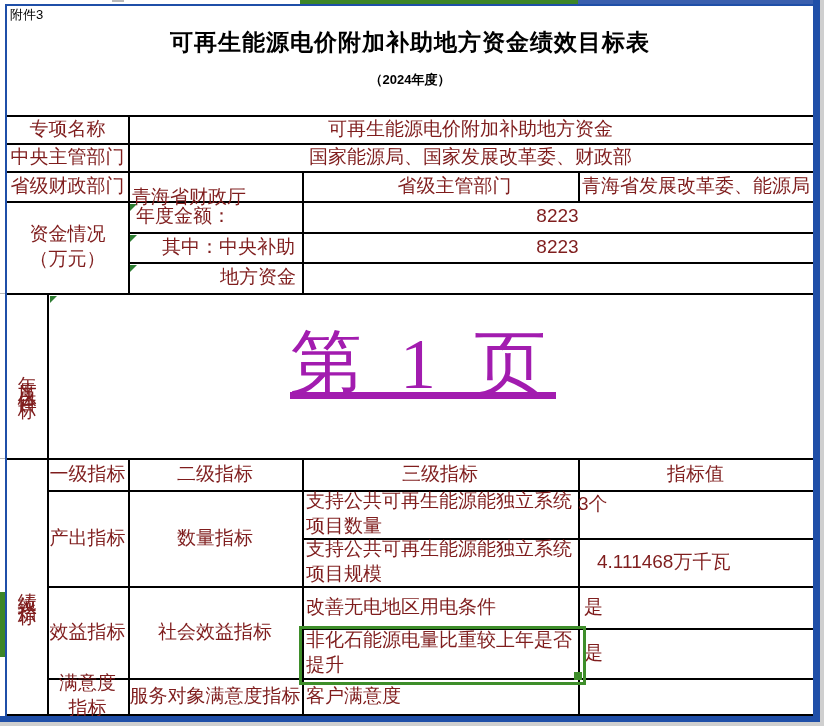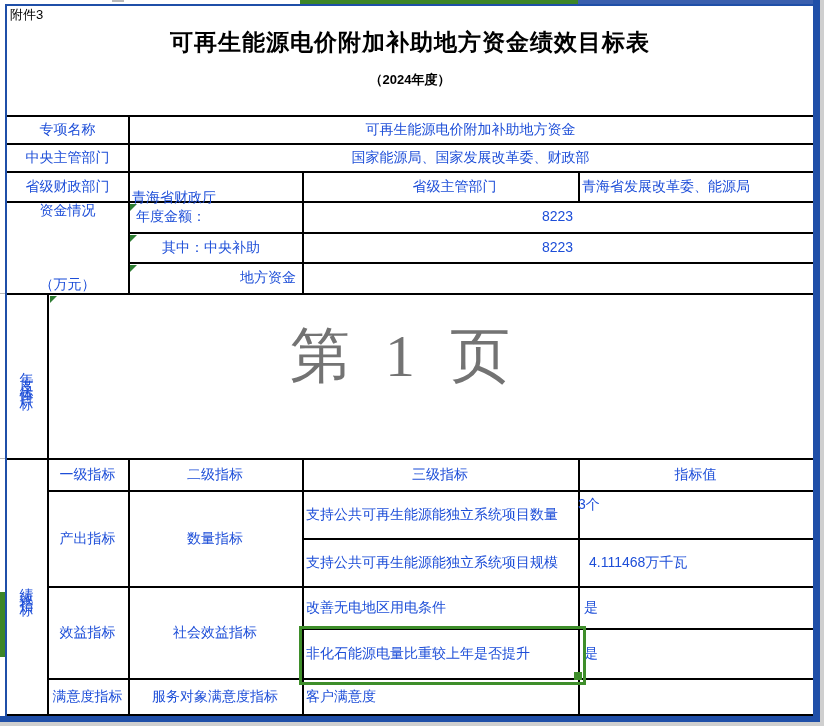--- a/index.html
+++ b/index.html
@@ -1,27 +1,27 @@
 <!DOCTYPE html>
 <html><head>
 <meta charset="utf-8">
 <style>
   html,body{margin:0;padding:0;}
   .stage{position:relative;width:824px;height:726px;background:#ffffff;
          font-family:"Liberation Sans",sans-serif;color:#000;overflow:hidden;}
   .abs{position:absolute;box-sizing:border-box;}
   .cell{position:absolute;box-sizing:border-box;display:flex;align-items:center;
-        font-size:14px;line-height:1.3;color:#1d4ed8;}
+        font-size:19px;line-height:1.3;color:#7f1d1d;}
   .c-center{justify-content:center;text-align:center;}
   .c-left{justify-content:flex-start;text-align:left;}
   .c-right{justify-content:flex-end;text-align:right;}
   .gridline{position:absolute;background:#000;}
   .vtext{writing-mode:vertical-lr;text-orientation:upright;letter-spacing:5px;}
-  .watermark{position:absolute;left:290px;top:316px;font-size:60px;color:#737373;
-             letter-spacing:10px;font-family:"Liberation Serif",serif;white-space:nowrap;}
+  .watermark{position:absolute;left:290px;top:316px;font-size:72px;color:#a21caf;
+             letter-spacing:10px;font-family:"Liberation Serif",serif;white-space:nowrap;text-decoration:underline;}
   .title{position:absolute;left:7px;top:27px;width:806px;text-align:center;
          font-size:23px;font-weight:bold;letter-spacing:1px;}
   .subtitle{position:absolute;left:7px;top:71px;width:806px;text-align:center;
             font-size:13px;font-weight:bold;}
   .attach{position:absolute;left:10px;top:6px;font-size:13px;}
   .tri{position:absolute;width:0;height:0;border-top:7px solid #2e7d32;
        border-right:7px solid transparent;}
   .sel-box{position:absolute;left:299px;top:626px;width:281px;height:53px;
            border:3px solid #3e8e2a;}
   .sel-handle{position:absolute;left:574px;top:672px;width:8px;height:8px;background:#3e8e2a;}
@@ -68,21 +68,21 @@
   <div class="cell c-center" style="left:128px;top:115px;width:685px;height:28px">可再生能源电价附加补助地方资金</div>
 
   <div class="cell c-center" style="left:7px;top:143px;width:121px;height:28px">中央主管部门</div>
   <div class="cell c-center" style="left:128px;top:143px;width:685px;height:28px">国家能源局、国家发展改革委、财政部</div>
 
   <div class="cell c-center" style="left:7px;top:171px;width:121px;height:30px">省级财政部门</div>
   <div class="cell c-left" style="left:128px;top:182px;width:174px;height:30px;padding-left:4px">青海省财政厅</div>
   <div class="cell c-center" style="left:302px;top:171px;width:305px;height:30px">省级主管部门</div>
   <div class="cell c-left" style="left:578px;top:171px;width:235px;height:30px;padding-left:4px">青海省发展改革委、能源局</div>
 
-  <div class="cell c-center" style="left:7px;top:201px;width:121px;height:92px;flex-direction:column;justify-content:space-between">
+  <div class="cell c-center" style="left:7px;top:201px;width:121px;height:92px;flex-direction:column;justify-content:center">
     <div>资金情况</div>
     <div>（万元）</div>
   </div>
   <div class="cell c-left" style="left:128px;top:201px;width:174px;height:31px;padding-left:8px">年度金额：</div>
   <div class="cell c-center" style="left:302px;top:201px;width:511px;height:31px">8223</div>
   <div class="cell c-left" style="left:128px;top:232px;width:174px;height:30px;padding-left:34px">其中：中央补助</div>
   <div class="cell c-center" style="left:302px;top:232px;width:511px;height:30px">8223</div>
   <div class="cell c-right" style="left:128px;top:262px;width:174px;height:31px;padding-right:6px">地方资金</div>
   <div class="cell c-center" style="left:302px;top:262px;width:511px;height:31px"></div>
 
@@ -99,21 +99,21 @@
   <div class="cell c-center" style="left:128px;top:458px;width:174px;height:32px">二级指标</div>
   <div class="cell c-center" style="left:302px;top:458px;width:276px;height:32px">三级指标</div>
   <div class="cell c-center" style="left:578px;top:458px;width:235px;height:32px">指标值</div>
 
   <div class="cell c-center" style="left:47px;top:490px;width:81px;height:96px">产出指标</div>
   <div class="cell c-center" style="left:128px;top:490px;width:174px;height:96px">数量指标</div>
   <div class="cell c-left" style="left:302px;top:490px;width:276px;height:48px;padding:0 4px">支持公共可再生能源能独立系统项目数量</div>
   <div class="cell c-left" style="left:578px;top:480px;width:235px;height:48px;">3个</div>
 
   <div class="cell c-left" style="left:302px;top:538px;width:276px;height:48px;padding:0 4px">支持公共可再生能源能独立系统项目规模</div>
-  <div class="cell c-left" style="left:578px;top:538px;width:235px;height:48px;padding-left:11px">4.111468万千瓦</div>
+  <div class="cell c-left" style="left:578px;top:538px;width:235px;height:48px;padding-left:19px">4.111468万千瓦</div>
 
   <div class="cell c-center" style="left:128px;top:586px;width:174px;height:92px">社会效益指标</div>
   <div class="cell c-center" style="left:47px;top:586px;width:81px;height:92px">效益指标</div>
   <div class="cell c-left" style="left:302px;top:586px;width:276px;height:42px;padding:0 4px">改善无电地区用电条件</div>
   <div class="cell c-left" style="left:578px;top:586px;width:235px;height:42px;padding-left:6px">是</div>
 
   <div class="cell c-left" style="left:302px;top:628px;width:276px;height:50px;padding:0 4px">非化石能源电量比重较上年是否提升</div>
   <div class="cell c-left" style="left:578px;top:628px;width:235px;height:50px;padding-left:6px">是</div>
 
   <div class="cell c-center" style="left:47px;top:678px;width:81px;height:36px;padding:0 3px">满意度指标</div>

